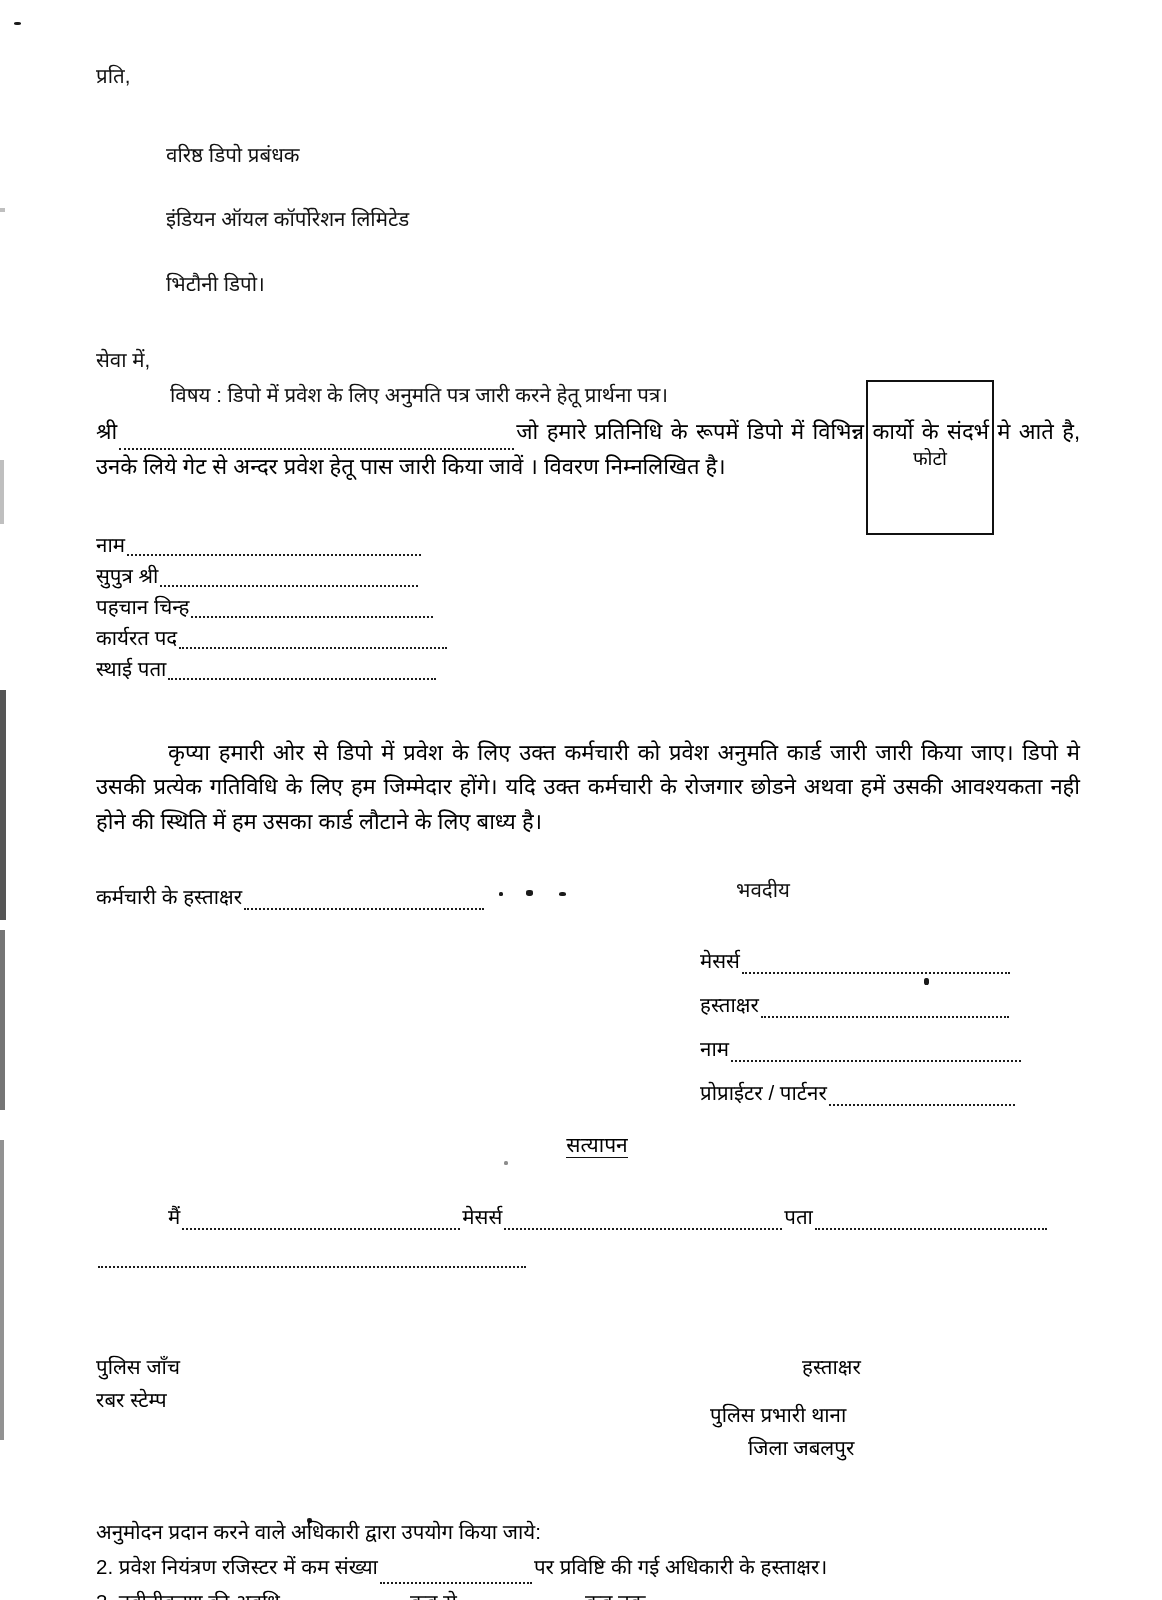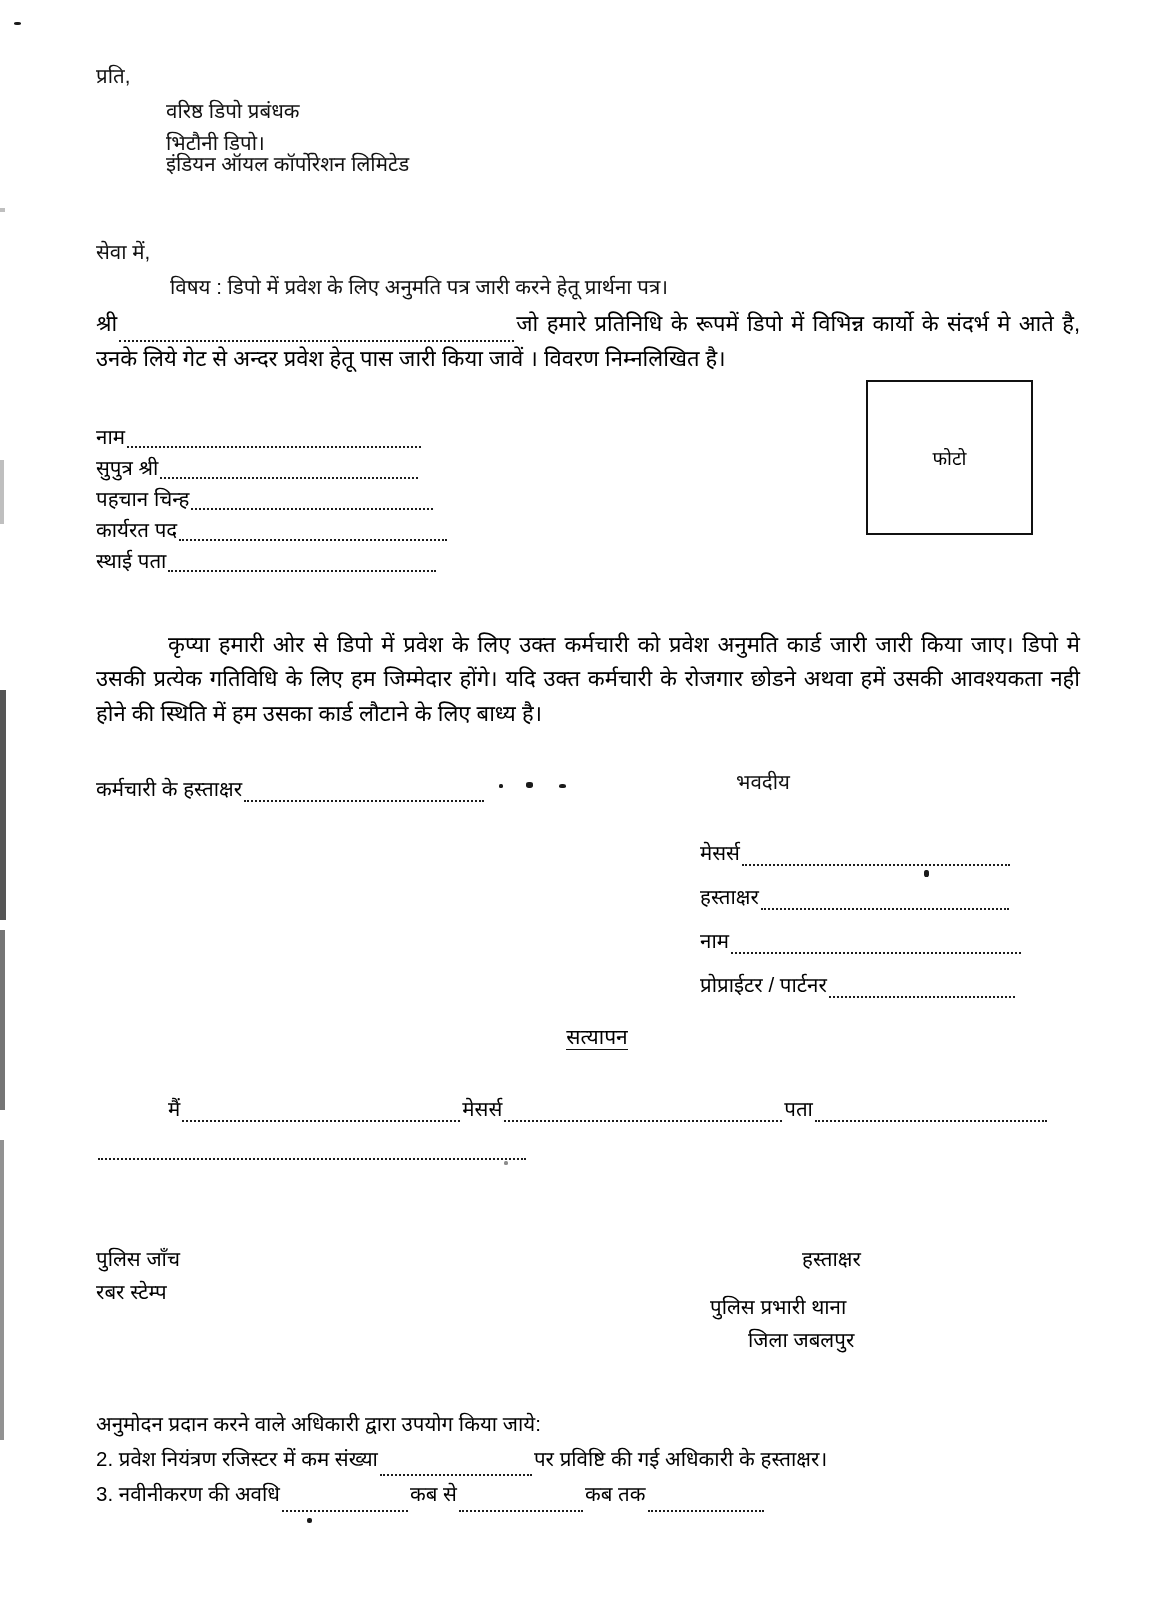--- a/index.html
+++ b/index.html
@@ -40,21 +40,21 @@
     width: 984px;
   }
 
   .ln {
     font-size: 20.5px;
     line-height: 1.0;
     color: #111;
     white-space: nowrap;
   }
 
-  .indent-1 { padding-left: 70px; }
+  .indent-1 { padding-left: 70px; margin-top: 44px; }
   .indent-2 { padding-left: 74px; }
 
   .gap-sm { height: 14px; }
   .gap-lg { height: 40px; }
   .gap-xl { height: 56px; }
 
   .para {
     font-size: 22px;
     line-height: 1.58;
     text-align: justify;
@@ -78,21 +78,21 @@
     line-height: 1.0;
     height: 31px;
   }
   .field-label { white-space: nowrap; }
 
   
   .photo-box {
     position: absolute;
     left: 866px;
     top: 380px;
-    width: 167px;
+    width: 128px;
     height: 155px;
     border: 2.4px solid #111;
     display: flex;
     align-items: center;
     justify-content: center;
     font-size: 19px;
     background: #fff;
   }
 
   .two-col {
@@ -153,22 +153,22 @@
 
   <div class="photo-box">
     <span>फोटो</span>
   </div>
 
   <div class="doc">
 
     <div class="ln">प्रति,</div>
     <div class="gap-sm"></div>
     <div class="ln indent-1" style="margin-bottom:12px;">वरिष्ठ डिपो प्रबंधक</div>
+    <div class="ln indent-1" style="margin-bottom:12px;">इंडियन ऑयल कॉर्पोरेशन लिमिटेड</div>
     <div class="ln indent-1">भिटौनी डिपो।</div>
-    <div class="ln indent-1" style="margin-bottom:12px;">इंडियन ऑयल कॉर्पोरेशन लिमिटेड</div>
 
     <div class="gap-xl"></div>
 
     <div class="ln">सेवा में,</div>
     <div class="gap-sm"></div>
     <div class="ln indent-2">विषय : डिपो में प्रवेश के लिए अनुमति पत्र जारी करने हेतू प्रार्थना पत्र।</div>
 
     <div style="height:10px;"></div>
 
     <div class="para">

